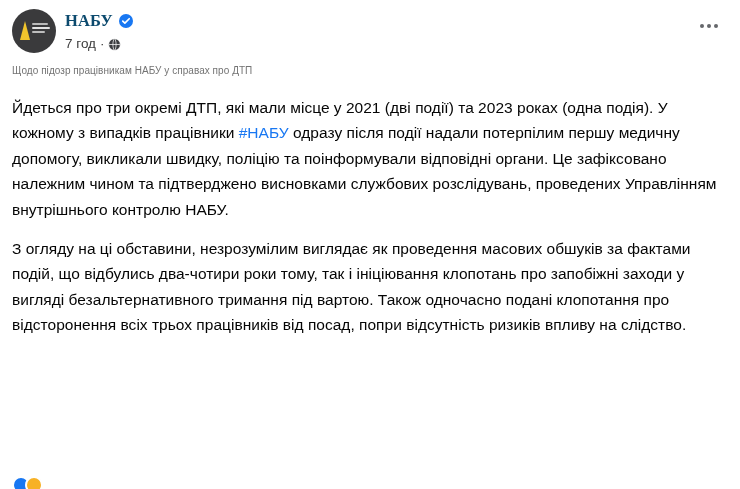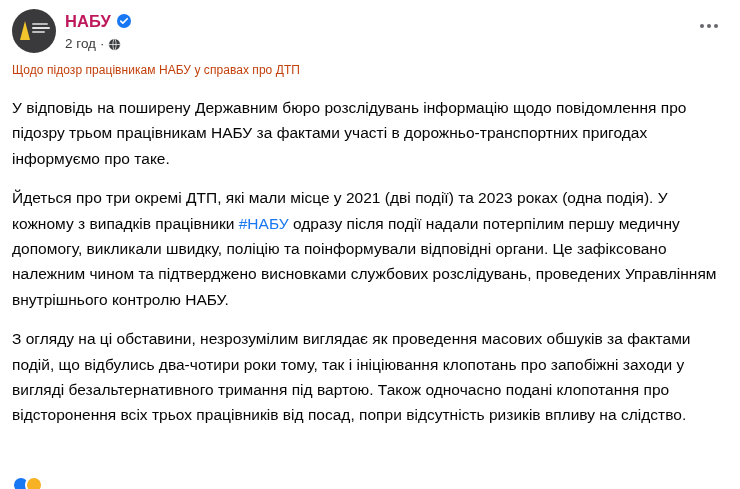--- a/index.html
+++ b/index.html
@@ -78,23 +78,24 @@
   }
 
   .name-row {
     display: flex;
     align-items: center;
     height: 21px;
   }
   .page-name {
     font-size: 16.5px;
     font-weight: bold;
-    color: #be185d;
+    color: #0c4a6e;
     letter-spacing: 0.1px;
     line-height: 20px;
+    font-family: Liberation Serif, serif;
   }
   .verified {
     margin-left: 6px;
     width: 14px;
     height: 14px;
     display: inline-block;
     line-height: 0;
   }
 
   .meta-row {
@@ -142,23 +143,23 @@
     display: block;
   }
 
   
   .post-body {
     padding: 0 12px;
     box-sizing: border-box;
   }
 
   .post-title {
-    font-size: 12px;
+    font-size: 10px;
     line-height: 21px;
-    color: #c2410c;
+    color: #737373;
     margin: 6px 0 0 0;
     letter-spacing: 0.05px;
   }
 
   .para {
     font-size: 15.5px;
     line-height: 25.4px;
     color: #050505;
     margin: 14px 0 0 0;
     letter-spacing: 0.02px;
@@ -211,21 +212,21 @@
         <span class="page-name">НАБУ</span>
         <span class="verified">
           <svg width="14" height="14" viewBox="0 0 16 16" xmlns="http://www.w3.org/2000/svg">
             <circle cx="8" cy="8" r="8" fill="#1877F2"></circle>
             <path d="M4.3 8.2 L6.7 10.5 L11.7 5.4" fill="none" stroke="#ffffff" stroke-width="1.9" stroke-linecap="round" stroke-linejoin="round"></path>
           </svg>
         </span>
       </div>
 
       <div class="meta-row">
-        <span class="timestamp">2 год</span>
+        <span class="timestamp">7 год</span>
         <span class="dot-sep">·</span>
         <span class="globe-icon">
           <svg width="13" height="13" viewBox="0 0 16 16" xmlns="http://www.w3.org/2000/svg">
             <circle cx="8" cy="8" r="7.2" fill="#3a3c3f"></circle>
             <path d="M8 0.8 C5.4 3 5.4 13 8 15.2 C10.6 13 10.6 3 8 0.8 Z" fill="none" stroke="#ffffff" stroke-width="0.9"></path>
             <line x1="1" y1="8" x2="15" y2="8" stroke="#ffffff" stroke-width="0.9"></line>
             <circle cx="8" cy="8" r="7.2" fill="none" stroke="#ffffff" stroke-width="0.9"></circle>
           </svg>
         </span>
       </div>
@@ -235,21 +236,20 @@
       <span></span>
       <span></span>
       <span></span>
     </div>
   </div>
 
   <div class="post-body">
 
     <div class="post-title">Щодо підозр працівникам НАБУ у справах про ДТП</div>
 
-    <p class="para">У відповідь на поширену Державним бюро розслідувань інформацію щодо повідомлення про підозру трьом працівникам НАБУ за фактами участі в дорожньо-транспортних пригодах інформуємо про таке.</p>
 
     <p class="para"><span>Йдеться про три окремі ДТП, які мали місце у 2021 (дві події) та 2023 роках (одна подія). У кожному з випадків працівники </span><a class="hashtag">#НАБУ</a><span> одразу після події надали потерпілим першу медичну допомогу, викликали швидку, поліцію та поінформували відповідні органи. Це зафіксовано належним чином та підтверджено висновками службових розслідувань, проведених Управлінням внутрішнього контролю НАБУ.</span></p>
 
 
     <p class="para">З огляду на ці обставини, незрозумілим виглядає як проведення масових обшуків за фактами подій, що відбулись два-чотири роки тому, так і ініціювання клопотань про запобіжні заходи у вигляді безальтернативного тримання під вартою. Також одночасно подані клопотання про відсторонення всіх трьох працівників від посад, попри відсутність ризиків впливу на слідство.</p>
 
   </div>
 
   <div class="reactions">
     <span class="reaction like"></span>

